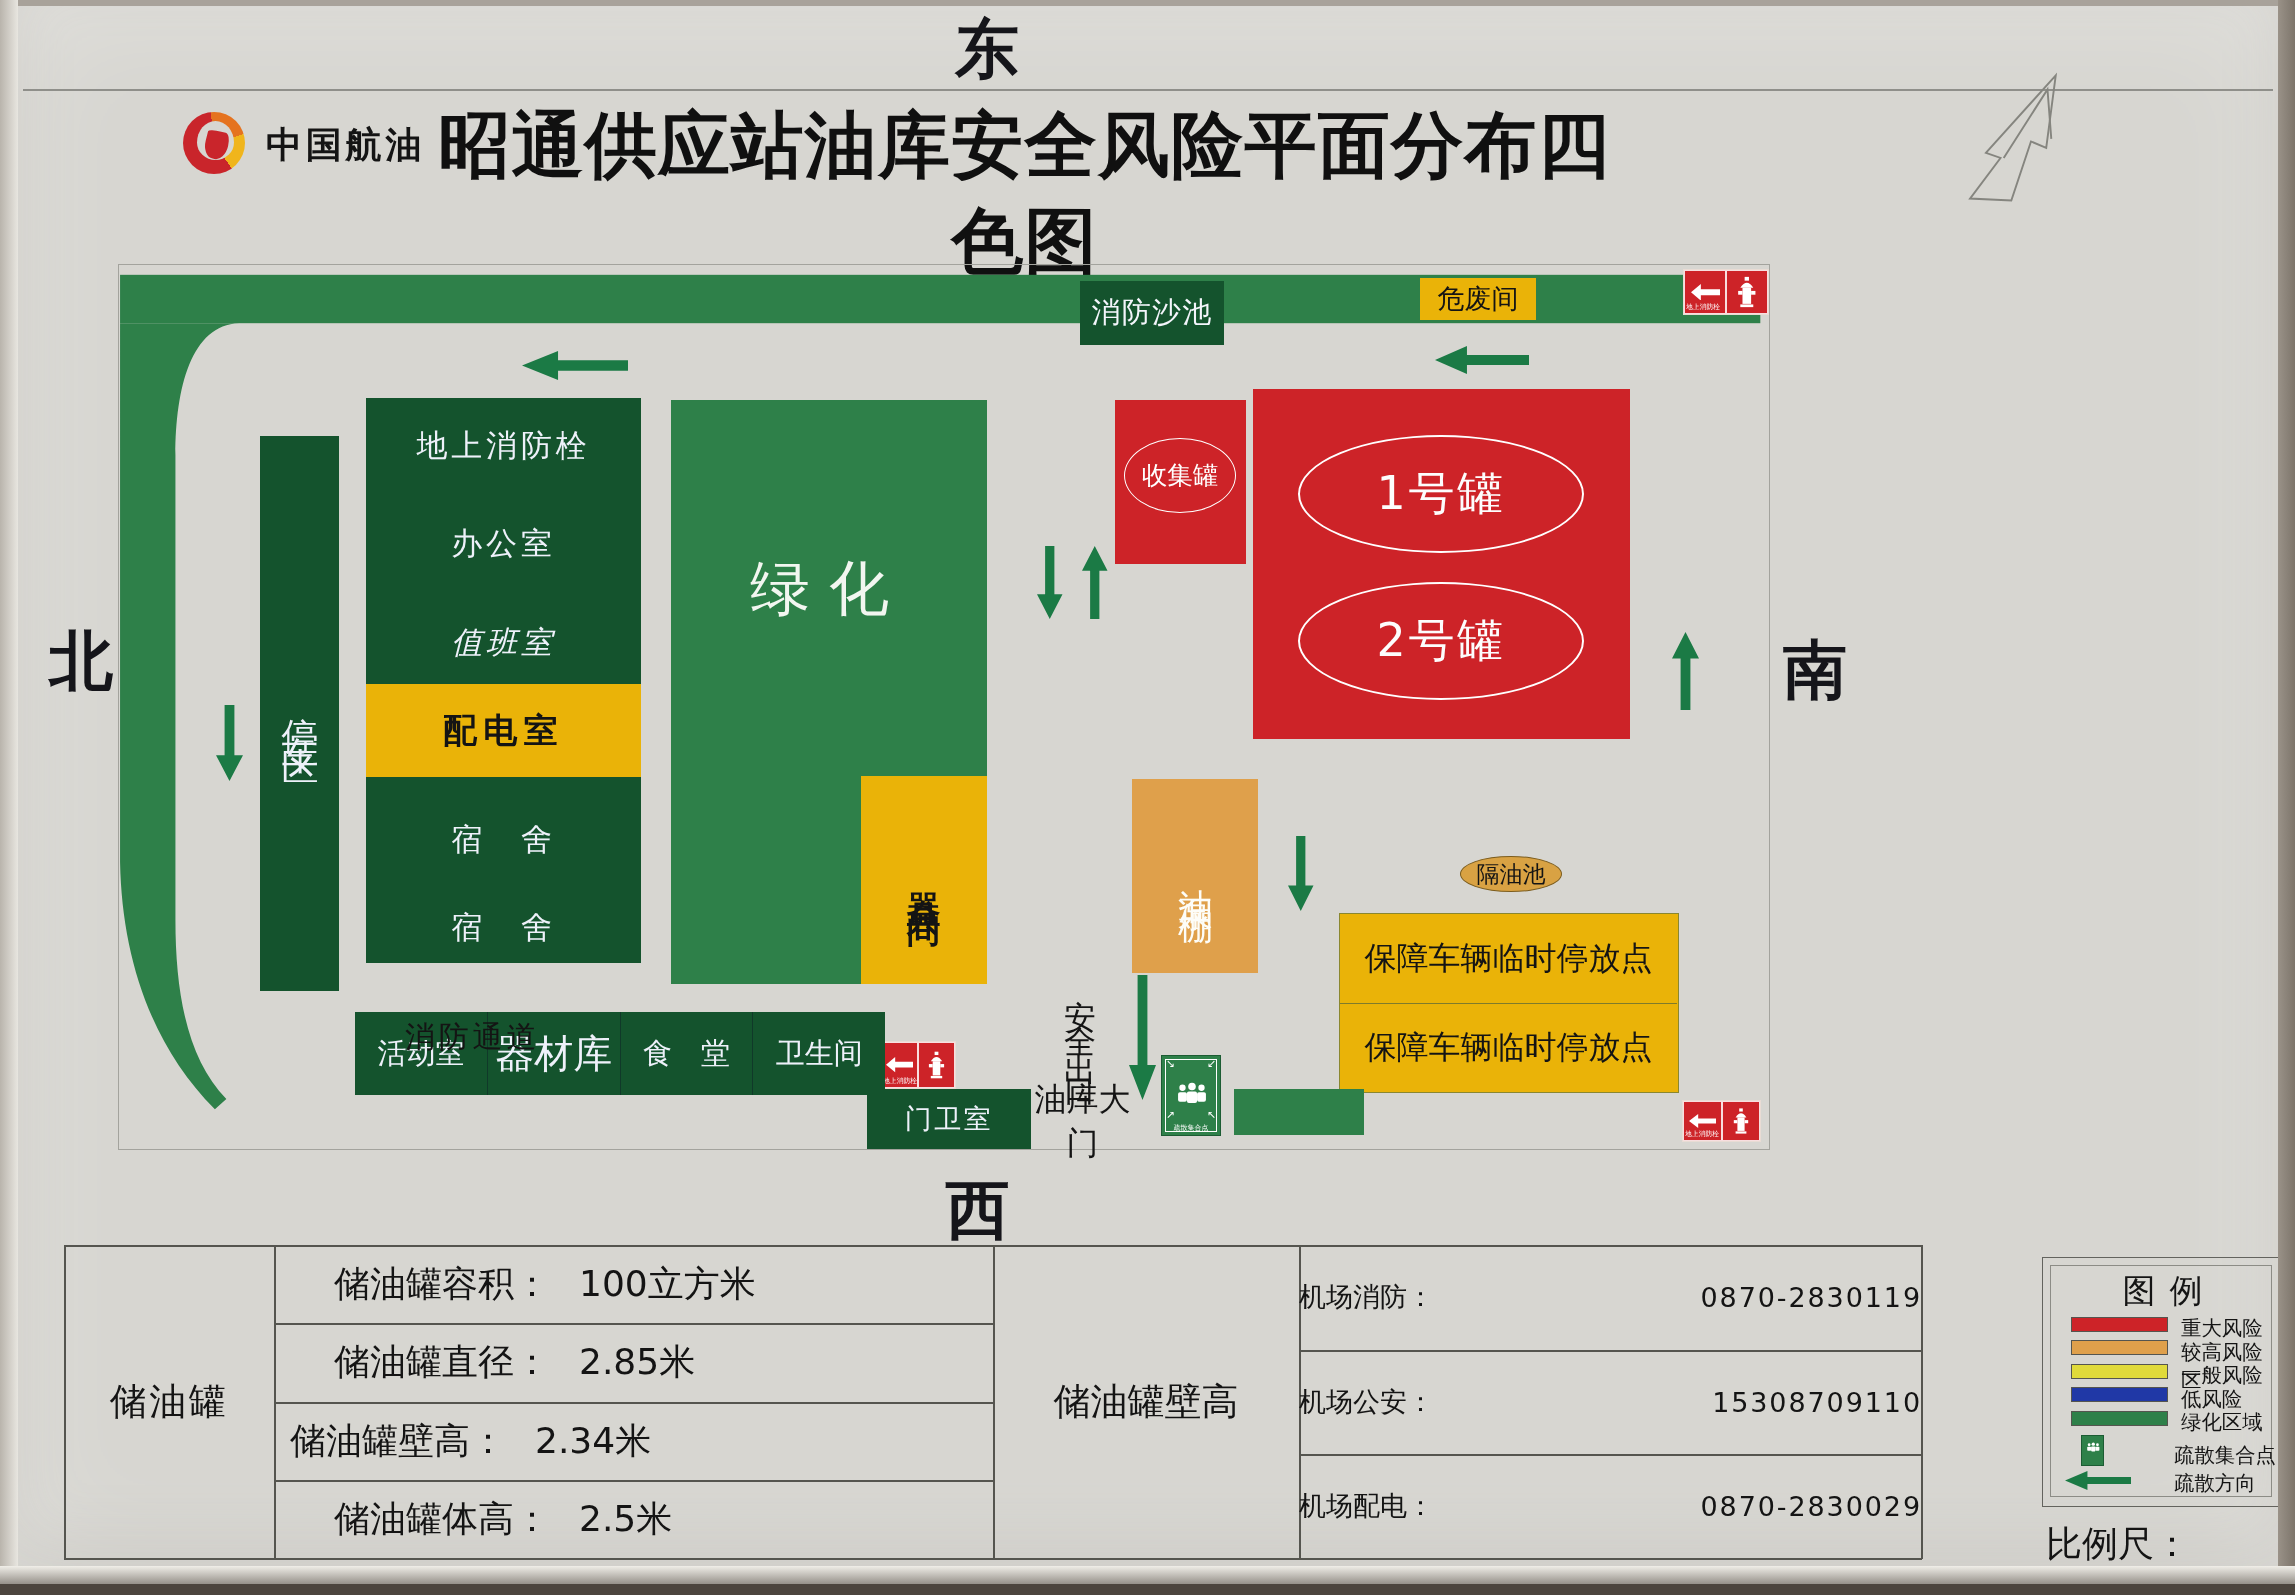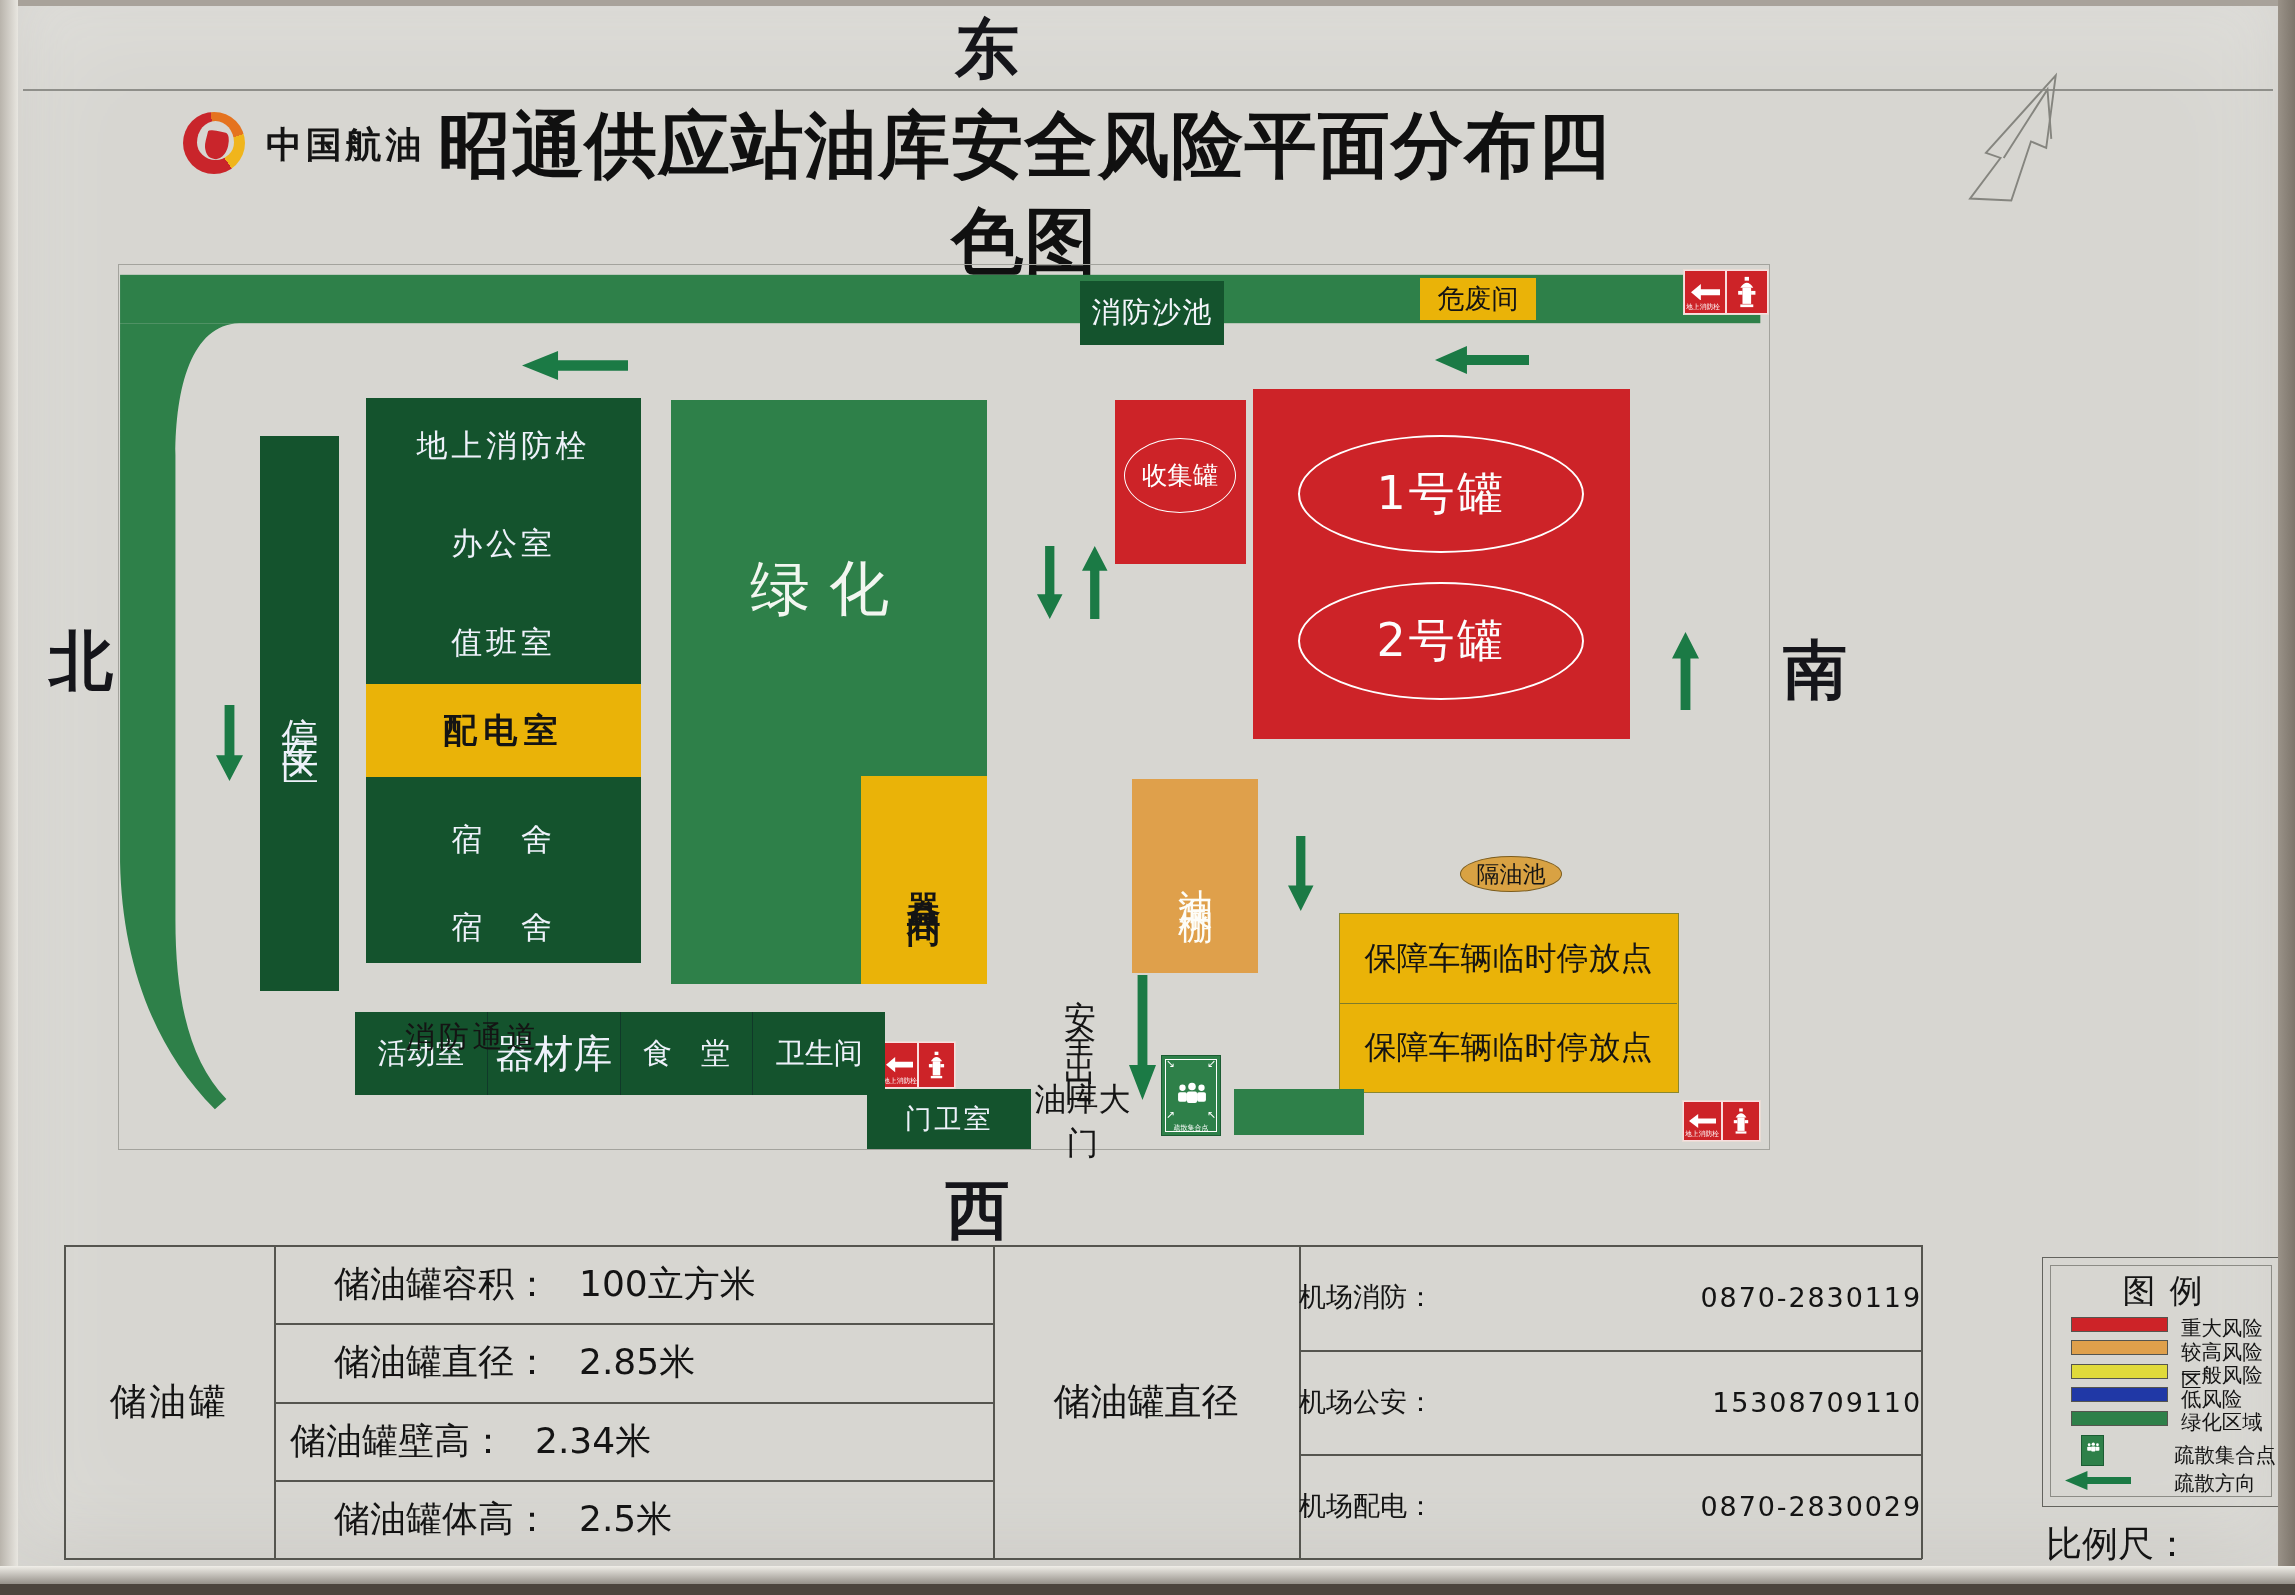--- a/index.html
+++ b/index.html
@@ -141,21 +141,21 @@
       <polygon points="100,22 66,0 66,14 0,14 0,30 66,30 66,44" fill="#1b7a45"></polygon>
     </svg>
 
   <div class="abs ctr blue" style="left:260px;top:436px;width:79px;height:555px;">
     <span class="vtext" style="font-size:37px;color:#eef1fa;letter-spacing:16.6px;">停车区</span>
   </div>
 
   <div class="abs blue" style="left:366px;top:398px;width:275px;height:565px;"></div>
   <div class="abs ctr room-label" style="left:366px;top:427px;width:275px;height:38px;">地上消防栓</div>
   <div class="abs ctr room-label" style="left:366px;top:525px;width:275px;height:38px;">办公室</div>
-  <div class="abs ctr room-label" style="left:366px;top:624px;width:275px;height:38px;">值班室</div>
+  <div class="abs ctr room-label" style="left:366px;top:624px;width:275px;height:38px;font-style:italic;">值班室</div>
   <div class="abs ctr yellow" style="left:366px;top:684px;width:275px;height:93px;font-size:34px;font-weight:bold;letter-spacing:6.4px;">配电室</div>
   <div class="abs ctr room-label" style="left:366px;top:821px;width:275px;height:38px;">宿　舍</div>
   <div class="abs ctr room-label" style="left:366px;top:909px;width:275px;height:38px;">宿　舍</div>
 
   <div class="abs green" style="left:671px;top:400px;width:316px;height:584px;"></div>
   <div class="abs ctr" style="left:671px;top:554px;width:316px;height:70px;font-size:60px;color:#f2f6f0;letter-spacing:19px;">绿化</div>
 
   <div class="abs ctr yellow" style="left:861px;top:776px;width:126px;height:208px;">
     <span class="vtext" style="font-size:34px;font-weight:bold;letter-spacing:10.2px;">器具间</span>
   </div>
@@ -284,21 +284,21 @@
   </div>
   <div class="abs trow" style="left:274px;top:1402px;width:719px;height:78px;padding-left:16px;">
     <span>储油罐壁高：</span>
       <span class="tval">2.34米</span>
   </div>
   <div class="abs trow" style="left:274px;top:1480px;width:719px;height:78px;">
     <span>储油罐体高：</span>
       <span class="tval">2.5米</span>
   </div>
 
-  <div class="abs ctr" style="left:993px;top:1245px;width:306px;height:314px;font-size:37px;">储油罐直径</div>
+  <div class="abs ctr" style="left:993px;top:1245px;width:306px;height:314px;font-size:37px;">储油罐壁高</div>
 
   <div class="abs crow" style="left:1299px;top:1245px;width:623px;height:104px;">
     <span>机场消防：</span>
       <span class="tval">0870-2830119</span>
   </div>
   <div class="abs crow" style="left:1299px;top:1350px;width:623px;height:104px;">
     <span>机场公安：</span>
       <span class="tval">15308709110</span>
   </div>
   <div class="abs crow" style="left:1299px;top:1454px;width:623px;height:104px;">

